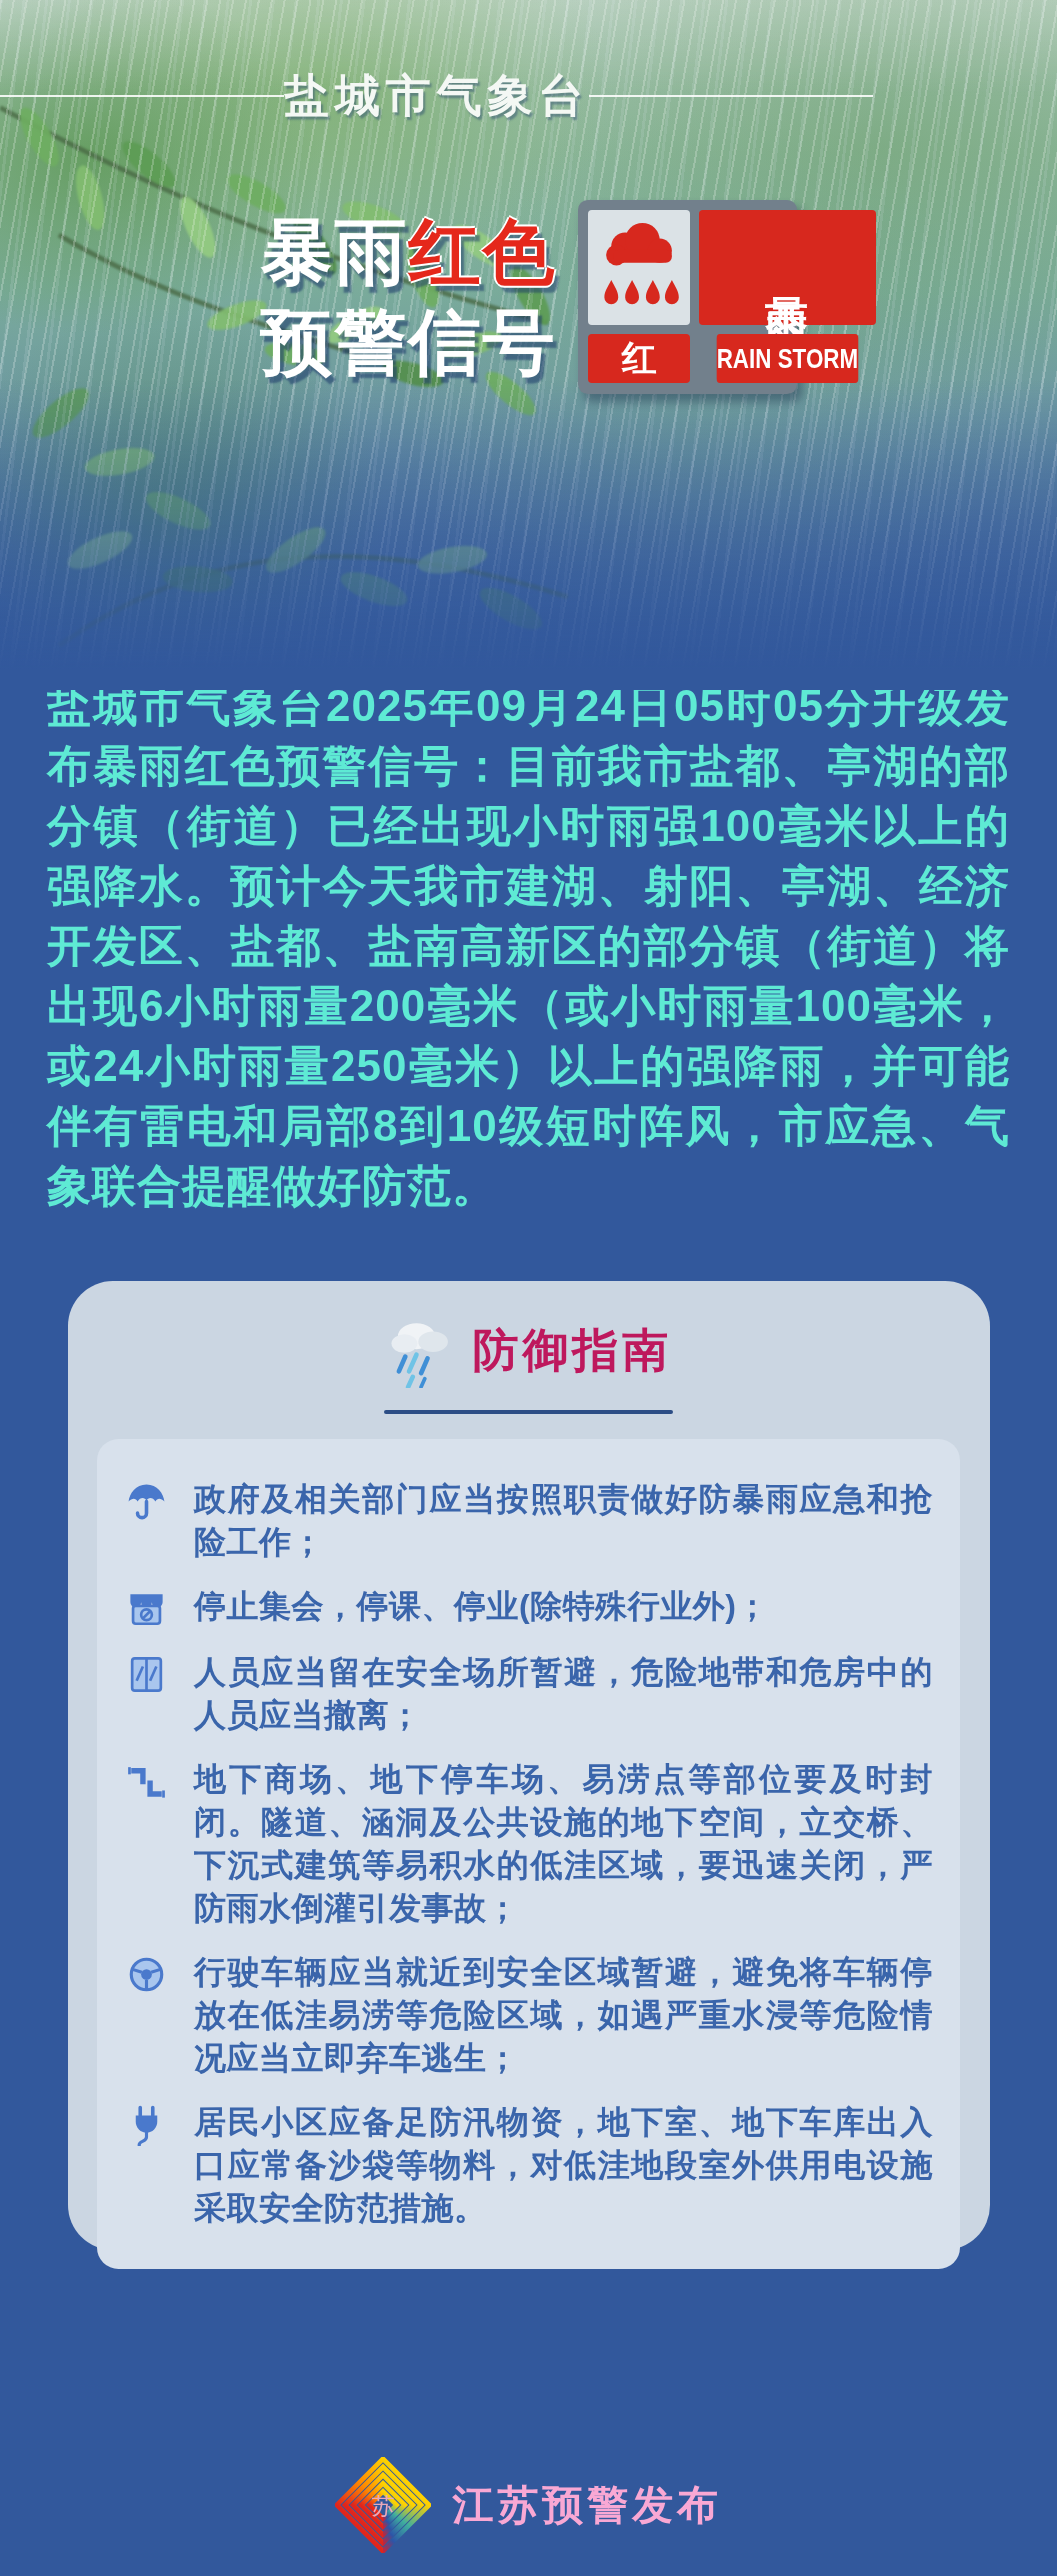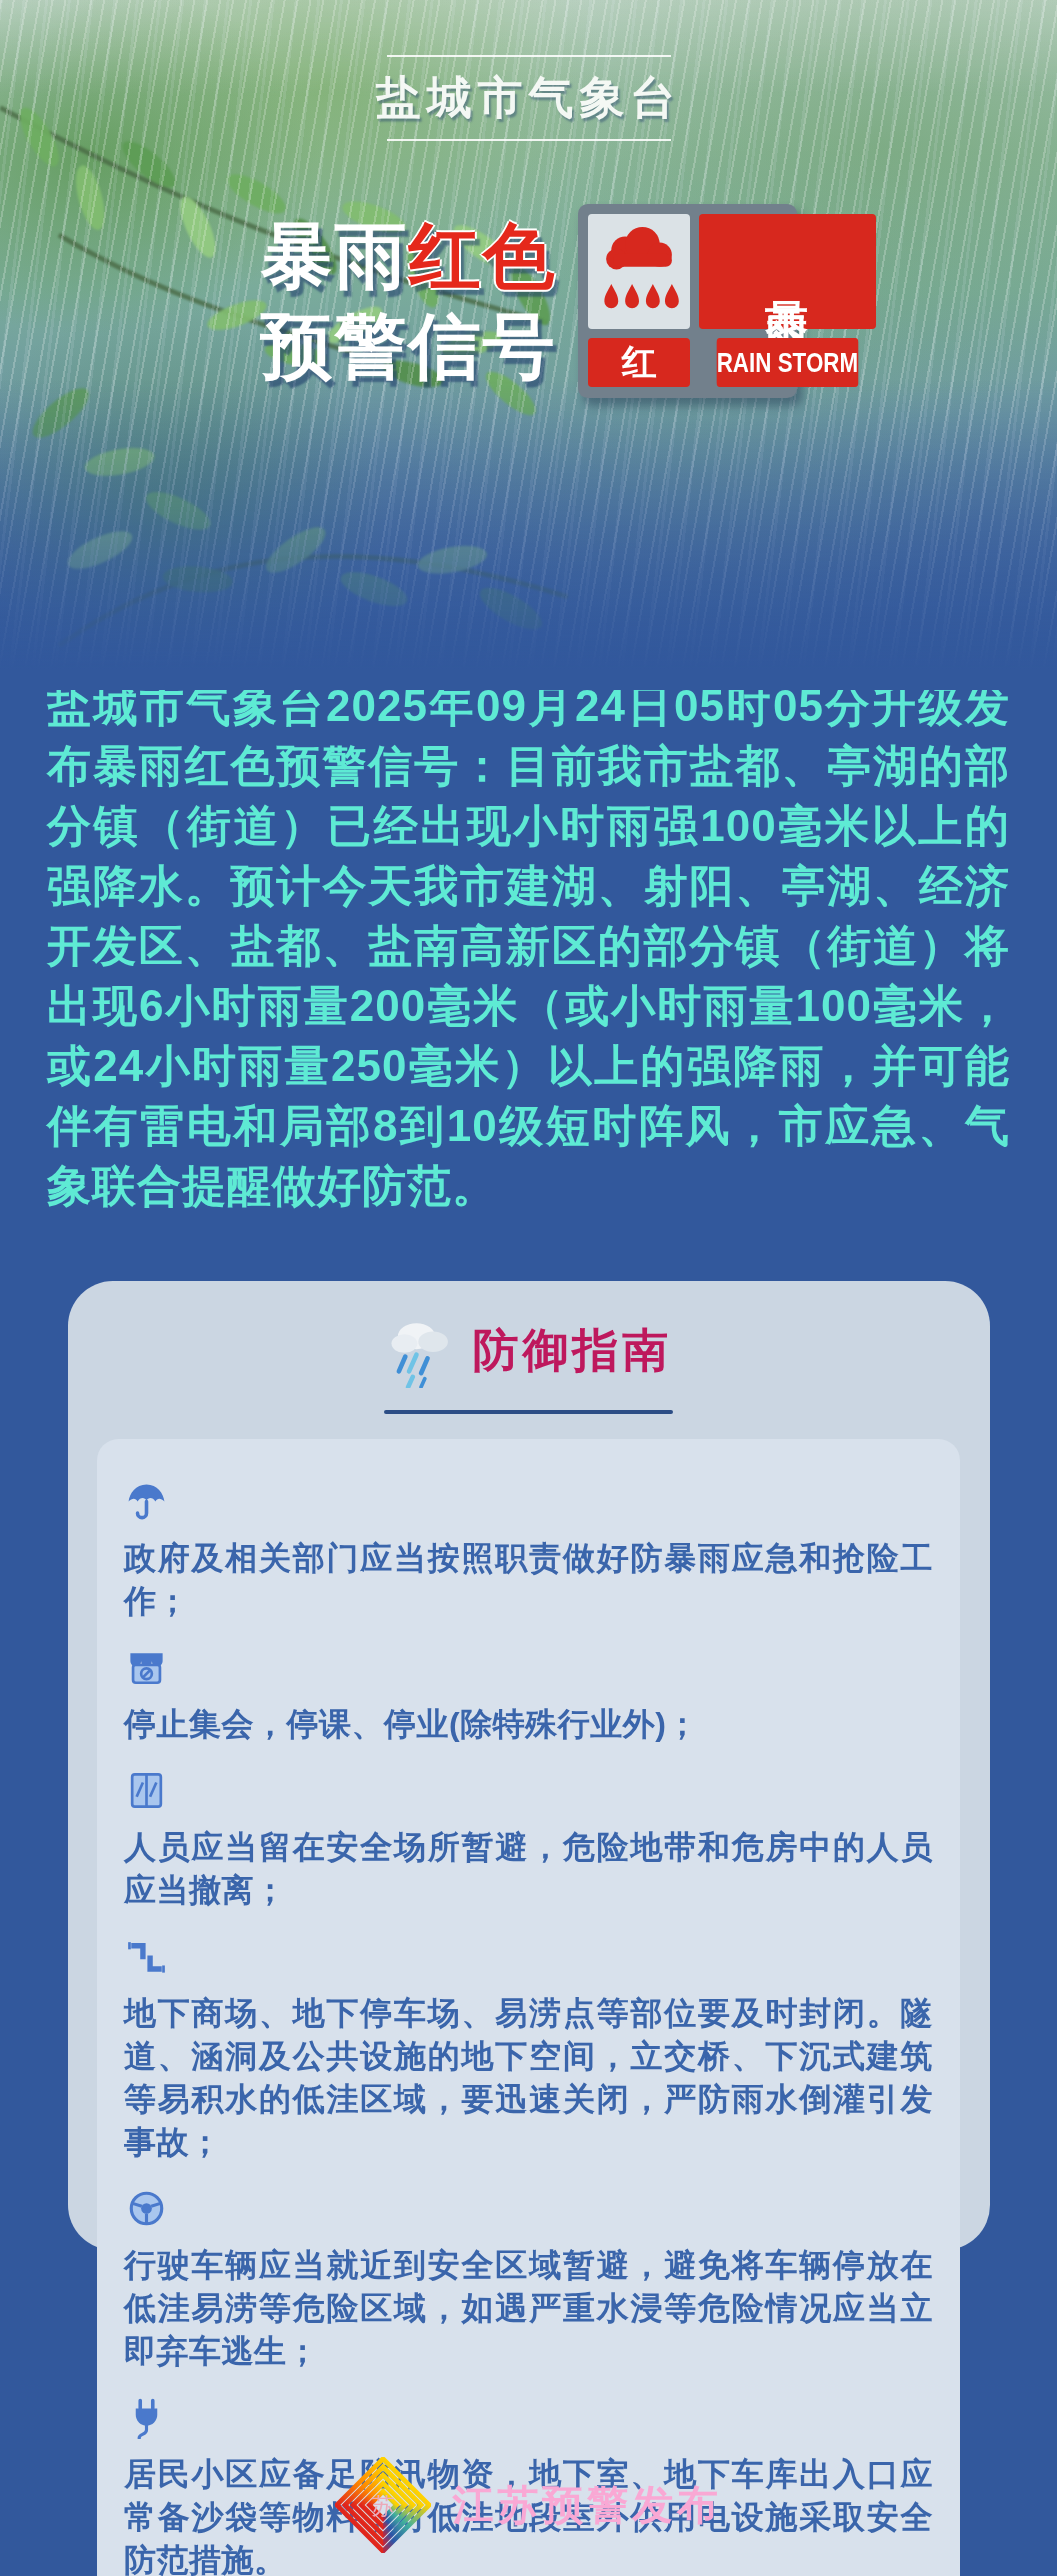--- a/index.html
+++ b/index.html
@@ -21,21 +21,21 @@
   .rain { position:absolute; inset:0; opacity:.85; pointer-events:none;
     background:
       repeating-linear-gradient(100deg, rgba(255,255,255,.26) 0 2px, transparent 2px 12.7px),
       repeating-linear-gradient(97deg, rgba(235,245,255,.14) 0 2.9px, transparent 2.9px 22.5px);
   }
   .hero-fade { position:absolute; inset:0; pointer-events:none;
     background:linear-gradient(180deg, rgba(255,255,255,.18) 0%, rgba(255,255,255,0) 14%, rgba(50,88,156,0) 55%, rgba(50,88,156,.55) 78%, #32589c 97%);
   }
   .hero-content { position:absolute; inset:0; }
 
-  .masthead { padding-top:55px; display:flex; flex-direction:column; align-items:center; }
+  .masthead { padding-top:55px; display:flex; flex-direction:row; align-items:center; }
   .masthead .rule { width:284px; height:2px; background:rgba(255,255,255,.88); }
   .masthead .station { font-size:45px; font-weight:bold; color:#f4f8f4; letter-spacing:5.9px;
     margin:10.8px 0; text-shadow:2px 2.9px 2px rgba(40,70,110,.45); }
 
   .title-row { margin-top:63px; display:flex; justify-content:center; align-items:center; gap:21px; }
   .big-title { text-align:center; font-size:72px; font-weight:bold; line-height:90px; color:#ffffff;
     letter-spacing:2px; text-shadow:3.9px 5.9px 2px rgba(25,55,105,.55); }
   .big-title .red { color:#e5281b;
     text-shadow:-2px 0 0 #fff, 2px 0 0 #fff, 0 -2px 0 #fff, 0 2px 0 #fff, 4.9px 6.9px 2px rgba(25,55,105,.5); }
 
@@ -55,21 +55,21 @@
     line-height:60px; text-align:justify; letter-spacing:1px; }
 
   
   .guide-card { width:922px; height:969px; margin:65px auto 0; background:#cbd6e2; border-radius:45px;
     padding-top:33px; }
   .guide-header { display:flex; align-items:center; justify-content:center; gap:13.7px; }
   .guide-title { font-size:46px; font-weight:bold; color:#be185d; letter-spacing:3.9px; }
   .guide-underline { width:289px; height:3.9px; background:#2c4d85; margin:21.5px auto 0; border-radius:2px; }
   .guide-panel { width:863px; margin:25.4px auto 0; background:#d8e1ec; border-radius:21.5px;
     padding:39px 27px; list-style:none; }
-  .guide-item { display:flex; gap:14px; align-items:flex-start;flex-direction:column; }
+  .guide-item { display:flex; gap:25px; align-items:flex-start; }
   .guide-item + .guide-item { margin-top:21px; }
   .guide-item .g-icon { flex:0 0 45px; padding-top:2px; }
   .guide-item .g-text { font-size:32px; font-weight:bold; color:#3a65ab; line-height:43px;
     text-align:justify; letter-spacing:0.5px; }
 
   
   .footer { position:relative; }
   .publisher { margin-top:207px; display:flex; align-items:center; justify-content:center; gap:21.5px; }
   .publisher-name { font-size:41px; color:#f9a8d4; letter-spacing:3.9px; font-weight:bold;text-align:right; }
 </style>

